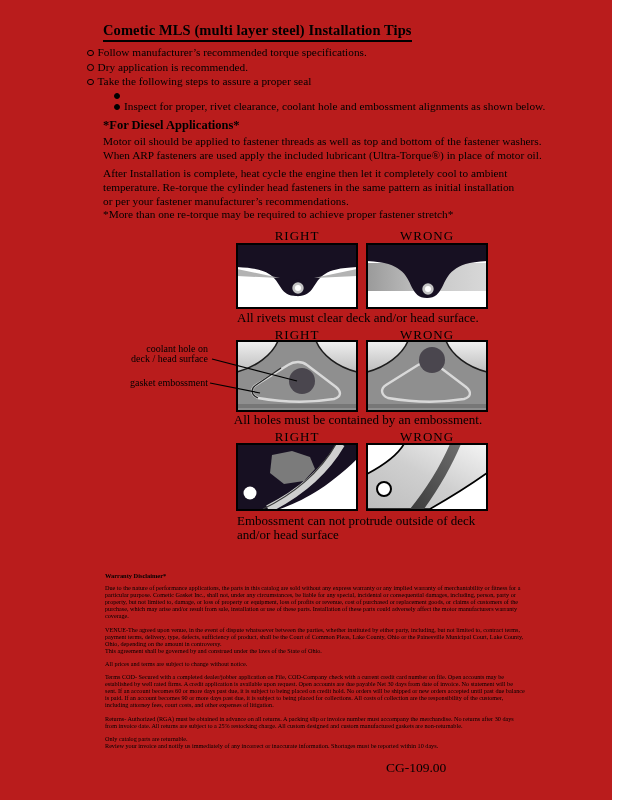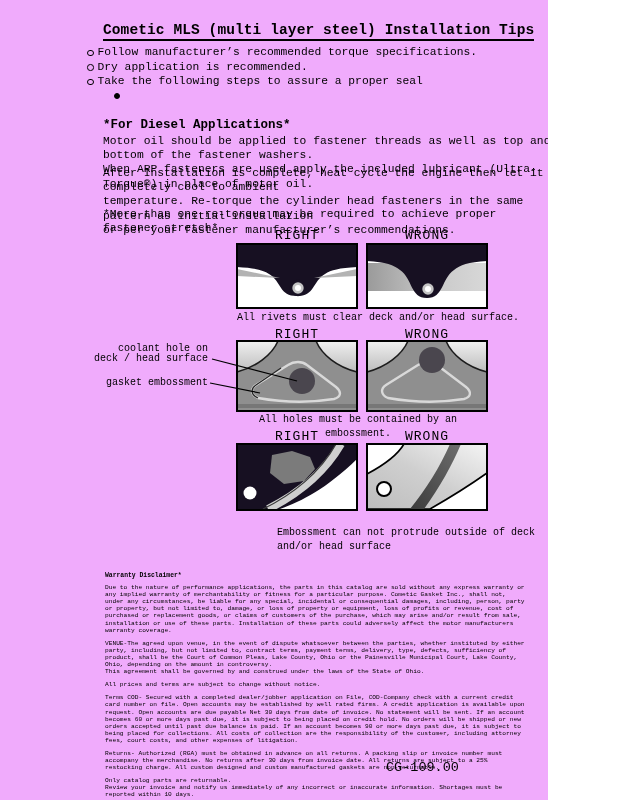--- a/index.html
+++ b/index.html
@@ -1,36 +1,36 @@
 <!DOCTYPE html>
 <html><head>
 <meta charset="utf-8">
 <style>
   html,body{margin:0;padding:0;background:#fff;}
-  .page{position:relative;width:548px;height:800px;background:#f0abfc;
-        font-family:Liberation Mono, monospace;color:#000;overflow:hidden;}
+  .page{position:relative;width:612px;height:800px;background:#b91c1c;
+        font-family:Liberation Serif, serif;color:#000;overflow:hidden;}
 
   .title{position:absolute;left:103px;top:22px;font-size:14.5px;font-weight:bold;
          letter-spacing:.1px;border-bottom:2px solid #000;padding-bottom:1px;}
 
   .bullets{position:absolute;left:87px;top:45px;width:470px;font-size:11.3px;line-height:14.5px;}
   .b-row{display:flex;align-items:flex-start;}
   .b-row.sub{margin-left:27px;}
   .b-mark{flex:0 0 auto;width:4.5px;height:4.5px;border:1px solid #000;border-radius:50%;
           margin:4.5px 4px 0 0;}
   .b-mark.filled{background:#000;width:4px;height:4px;border:1px solid #000;}
 
   .h2{position:absolute;left:103px;font-size:12.5px;font-weight:bold;}
   .para{position:absolute;left:103px;width:452px;font-size:11.3px;line-height:14.2px;}
   .preline{white-space:pre-line;}
 
   .dlabel{position:absolute;width:122px;text-align:center;font-size:13px;letter-spacing:1px;}
   .dbox{position:absolute;width:122px;}
   .dbox svg{display:block;width:122px;height:100%;}
-  .caption{position:absolute;font-size:10px;line-height:13.5px;}
+  .caption{position:absolute;font-size:13px;line-height:13.5px;}
 
   .ann{position:absolute;left:90px;width:118px;text-align:right;font-size:10px;line-height:9.8px;}
 
   .overlay{position:absolute;left:0;top:0;width:618px;height:800px;pointer-events:none;}
 
   .legal{position:absolute;left:105px;top:572px;width:420px;font-size:6.2px;line-height:7.1px;}
   .legal .lh{font-weight:bold;margin-bottom:5px;font-size:6.4px;}
   .legal p{margin:0 0 6px 0;white-space:pre-line;}
 
   .pagenum{position:absolute;left:386px;top:760px;font-size:13.5px;}
@@ -50,20 +50,24 @@
     <div class="b-row">
       <span class="b-mark"></span>
       <span>Dry application is recommended.</span>
     </div>
     <div class="b-row">
       <span class="b-mark"></span>
       <span>Take the following steps to assure a proper seal</span>
     </div>
     <div class="b-row sub">
       <span class="b-mark filled"></span>
+    </div>
+    <div class="b-row sub">
+      <span class="b-mark filled"></span>
+      <span>Inspect for proper, rivet clearance, coolant hole and embossment alignments as shown below.</span>
     </div>
   </div>
 
   <div class="h2" style="top:118px;">*For Diesel Applications*</div>
   <div class="para preline" style="top:166px;">After Installation is complete, heat cycle the engine then let it completely cool to ambient
 temperature. Re-torque the cylinder head fasteners in the same pattern as initial installation
 or per your fastener manufacturer’s recommendations.</div>
   <div class="para preline" style="top:134px;">Motor oil should be applied to fastener threads as well as top and bottom of the fastener washers.
 When ARP fasteners are used apply the included lubricant (Ultra-Torque®) in place of motor oil.</div>
   <div class="para" style="top:207px;">*More than one re-torque may be required to achieve proper fastener stretch*</div>
@@ -174,21 +178,21 @@
             <stop offset="1" stop-color="#3c3c3c"></stop>
         </linearGradient>
       </defs>
       <rect x="1" y="1" width="120" height="66" fill="#ffffff" stroke="#000" stroke-width="2"></rect>
       <path d="M38,1 L121,1 L121,30 C97,47 78,58 64,66 L1,66 L1,31 C18,22 31,13 38,1 Z" fill="url(#bandg)" stroke="#000" stroke-width="1.6"></path>
       <path d="M84,1 C74,24 60,46 44,66 L58,66 C74,44 86,22 95,1 Z" fill="url(#stripeg)"></path>
       <circle cx="18" cy="46" r="7" fill="#ffffff" stroke="#000" stroke-width="2"></circle>
       <rect x="1" y="1" width="120" height="66" fill="none" stroke="#000" stroke-width="2"></rect>
     </svg>
   </div>
-  <div class="caption preline" style="left:237px;top:526px;margin-left:40px;">Embossment can not protrude outside of deck
+  <div class="caption preline" style="left:237px;top:514px;">Embossment can not protrude outside of deck
 and/or head surface</div>
 
   <svg class="overlay">
     <line x1="212" y1="359" x2="297" y2="381" stroke="#000" stroke-width="1.2"></line>
     <line x1="210" y1="383" x2="260" y2="393" stroke="#000" stroke-width="1.2"></line>
   </svg>
 
   <div class="legal">
     <div class="lh">Warranty Disclaimer*</div>
     <p>Due to the nature of performance applications, the parts in this catalog are sold without any express warranty or any implied warranty of merchantability or fitness for a particular purpose.  Cometic Gasket Inc., shall not, under any circumstances, be liable for any special, incidental or consequential damages, including, person, party or property, but not limited to, damage, or loss of property or equipment, loss of profits or revenue, cost of purchased or replacement goods, or claims of customers of the purchase, which may arise and/or result from sale, installation or use of these parts.  Installation of these parts could adversely affect the motor manufacturers warranty coverage.</p>

